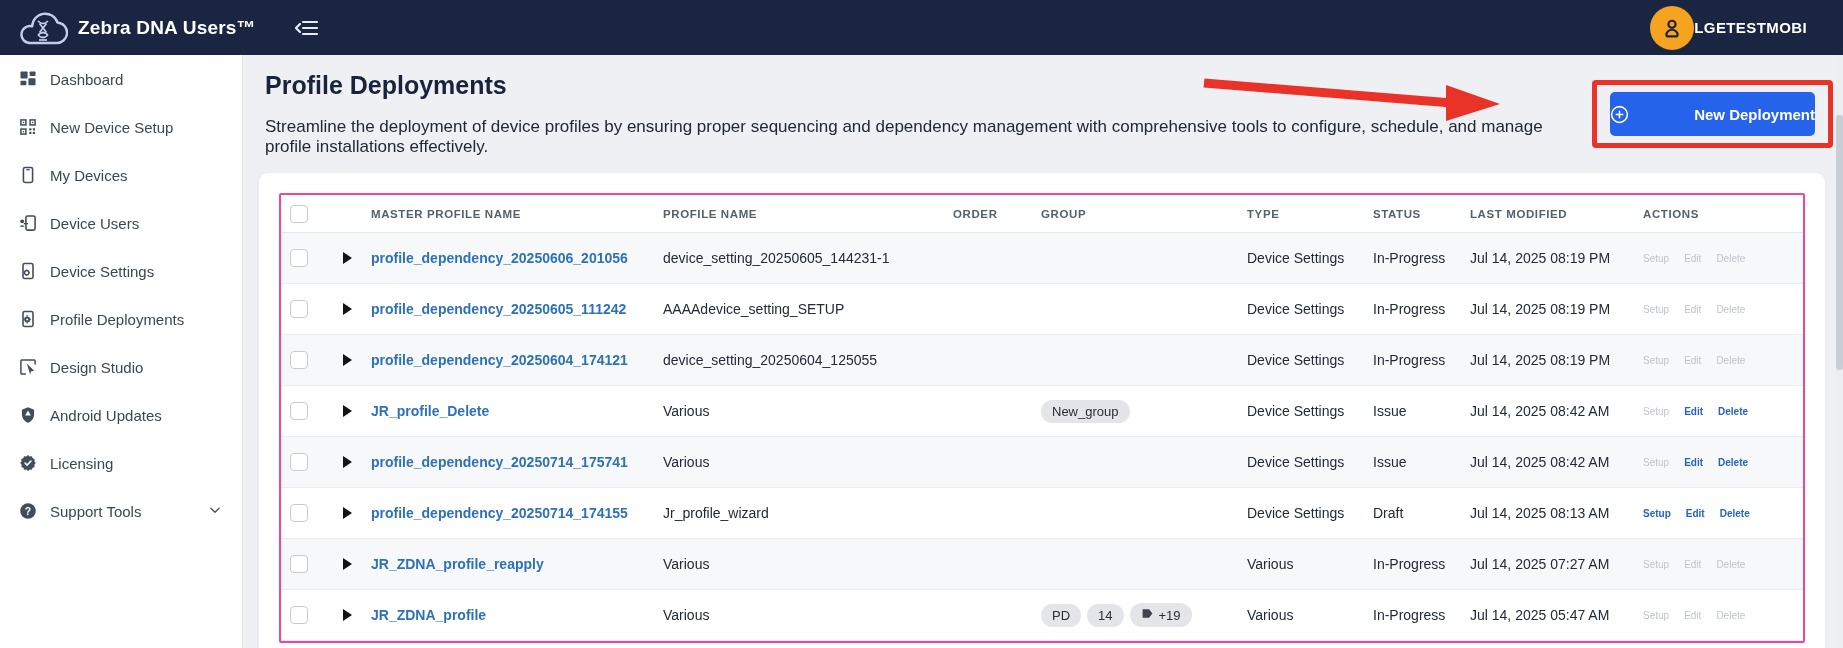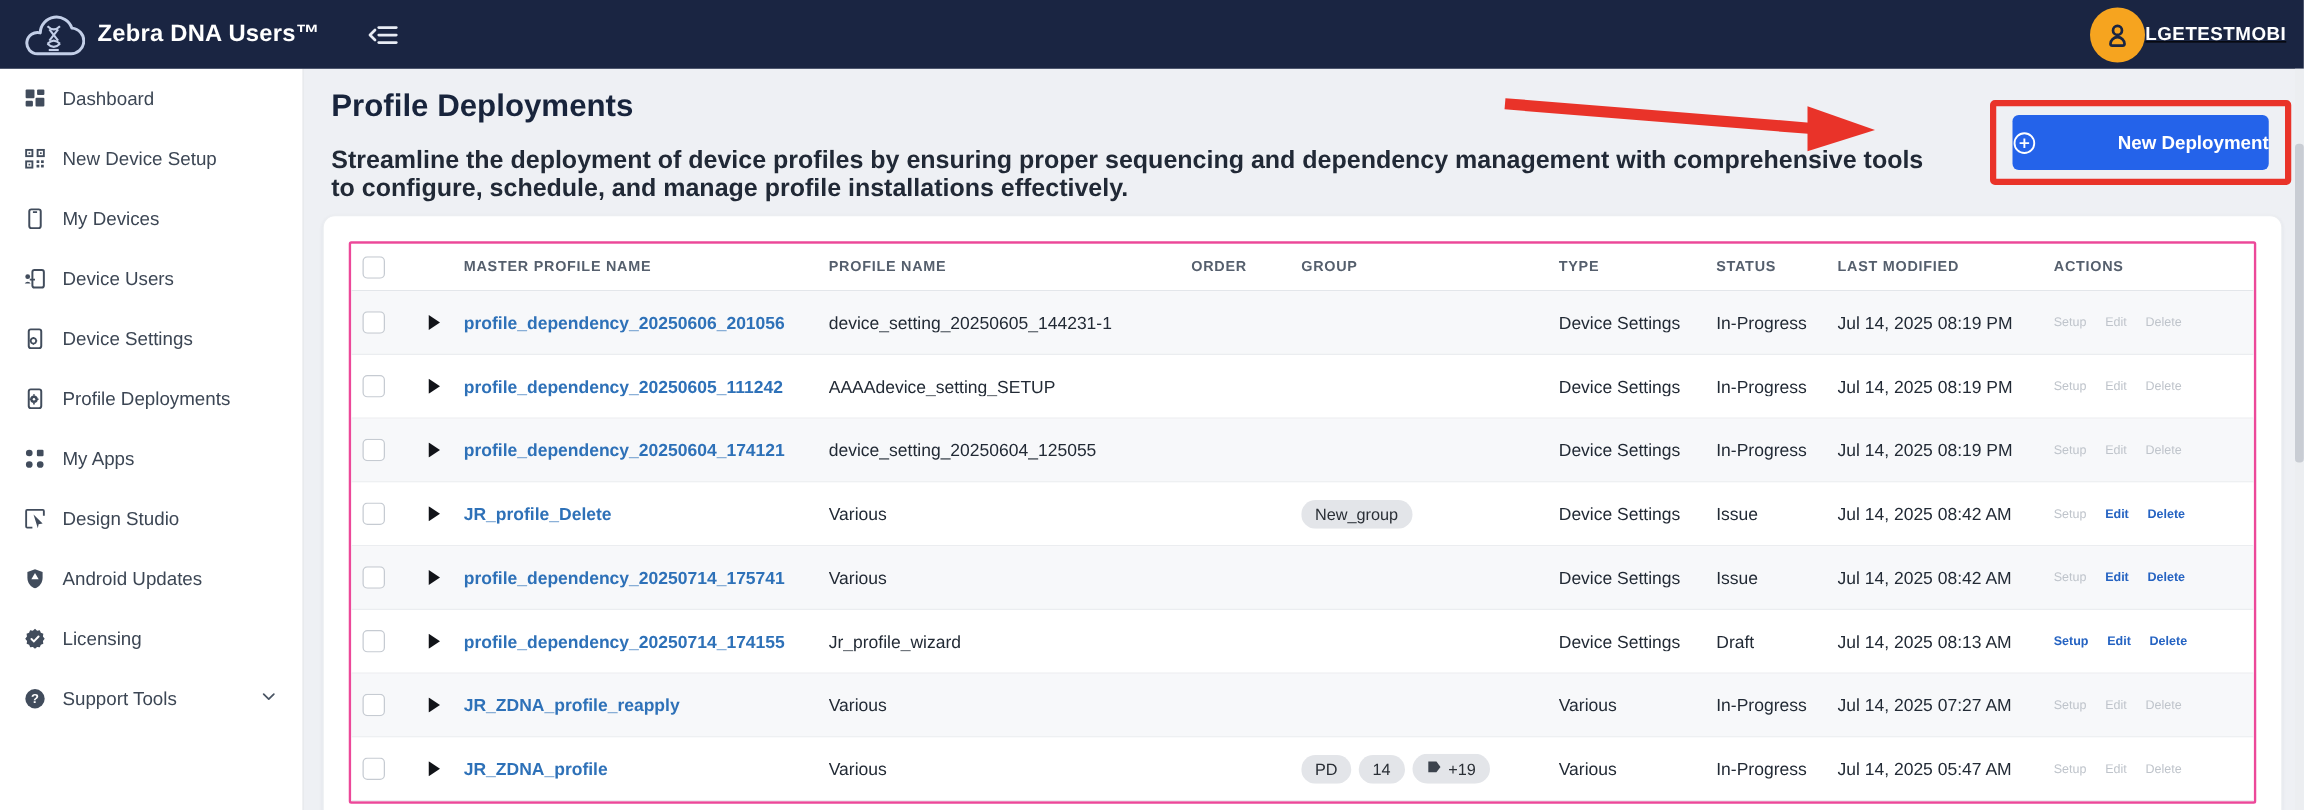--- a/index.html
+++ b/index.html
@@ -5,38 +5,38 @@
   * { margin:0; padding:0; box-sizing:border-box; }
   html,body { width:1843px; height:648px; overflow:hidden; background:#eef0f4;
     font-family:"Liberation Sans","DejaVu Sans",sans-serif; }
 
   
   .topbar { position:absolute; left:0; top:0; width:1843px; height:55px;
     background:#1a2542; display:flex; align-items:center; z-index:30; }
   .logo-wrap { margin-left:16px; display:flex; align-items:center; }
   .app-title { color:#ffffff; font-size:19px; font-weight:bold; margin-left:10px; letter-spacing:.2px; }
   .collapse-btn { margin-left:38px; cursor:pointer; display:flex; align-items:center; }
-  .topbar-right { margin-left:auto; display:flex; align-items:center; margin-right:14px; gap:0;text-decoration:underline; }
+  .topbar-right { margin-left:auto; display:flex; align-items:center; margin-right:36px; gap:0; }
   .avatar { width:44px; height:44px; border-radius:50%; background:#f6a41f;
     display:flex; align-items:center; justify-content:center; cursor:pointer; }
   .username { color:#ffffff; font-size:15px; font-weight:bold; letter-spacing:.4px; }
 
   
   .sidebar { position:absolute; left:0; top:55px; width:243px; height:593px;
     background:#ffffff; border-right:1px solid #e2e4e8; z-index:20; }
   .side-item { display:flex; align-items:center; height:48px; padding-left:17px;
     color:#3c4654; font-size:15px; cursor:pointer; }
   .side-item .ic { width:22px; height:22px; display:flex; align-items:center; justify-content:center; color:#414c5c; }
   .side-item .lbl { margin-left:11px; }
   .side-item .chev { margin-left:auto; margin-right:20px; color:#4a5564; }
 
   
   .main { position:absolute; left:243px; top:55px; width:1600px; height:593px; background:#eef0f4; }
   .page-title { position:absolute; left:22px; top:16px; font-size:25px; font-weight:bold; color:#18243c; }
-  .page-desc { position:absolute; left:22px; top:62px; font-size:20px; color:#212936; width:1290px;font-weight:bold; }
+  .page-desc { position:absolute; left:22px; top:62px; font-size:17px; color:#212936; width:1290px; }
 
   .new-dep-frame { position:absolute; left:1349px; top:25px; width:241px; height:68px;
     border:5px solid #e93329; border-radius:4px; background:transparent; z-index:6; }
   .new-dep-btn { position:absolute; left:13px; top:7px; width:205px; height:44px;
     background:#2463ea; border:none; border-radius:5px; color:#ffffff;
     font-size:15px; font-weight:bold; font-family:inherit; cursor:pointer;
     display:flex; align-items:center; justify-content:space-between; gap:9px; }
   .arrow-svg { position:absolute; left:955px; top:18px; z-index:5; pointer-events:none; }
 
   
@@ -192,33 +192,20 @@
               <line x1="11" y1="7.6" x2="11" y2="9"></line>
               <line x1="11" y1="16" x2="11" y2="17.4"></line>
               <line x1="6.6" y1="12.5" x2="8" y2="12.5"></line>
               <line x1="14" y1="12.5" x2="15.4" y2="12.5"></line>
             </g>
           </svg>
         </span>
     <span class="lbl">Profile Deployments</span>
   </div>
 
-  <div class="side-item">
-    <span class="ic">
-          <svg width="20" height="20" viewBox="0 0 24 24">
-            <g fill="#414c5c">
-              <circle cx="6.5" cy="6.5" r="3.2"></circle>
-              <rect x="13.8" y="3.3" width="6.4" height="6.4" rx="1.2"></rect>
-              <circle cx="6.5" cy="17.5" r="3.2"></circle>
-              <circle cx="17" cy="17.5" r="3.2"></circle>
-            </g>
-          </svg>
-        </span>
-    <span class="lbl">My Apps</span>
-  </div>
 
   <div class="side-item">
     <span class="ic">
           <svg width="20" height="20" viewBox="0 0 24 24">
             <path d="M20.5 9 V4.5 a1 1 0 0 0-1-1 H4.5 a1 1 0 0 0-1 1 v15 a1 1 0 0 0 1 1 H9.5" fill="none" stroke="#414c5c" stroke-width="1.8"></path>
             <path d="M10 10 l9.5 9.5 -4.2 0.8 -0.8 4.2z" transform="scale(.92) translate(1.5 -1.5)" fill="#414c5c"></path>
           </svg>
         </span>
     <span class="lbl">Design Studio</span>
   </div>

